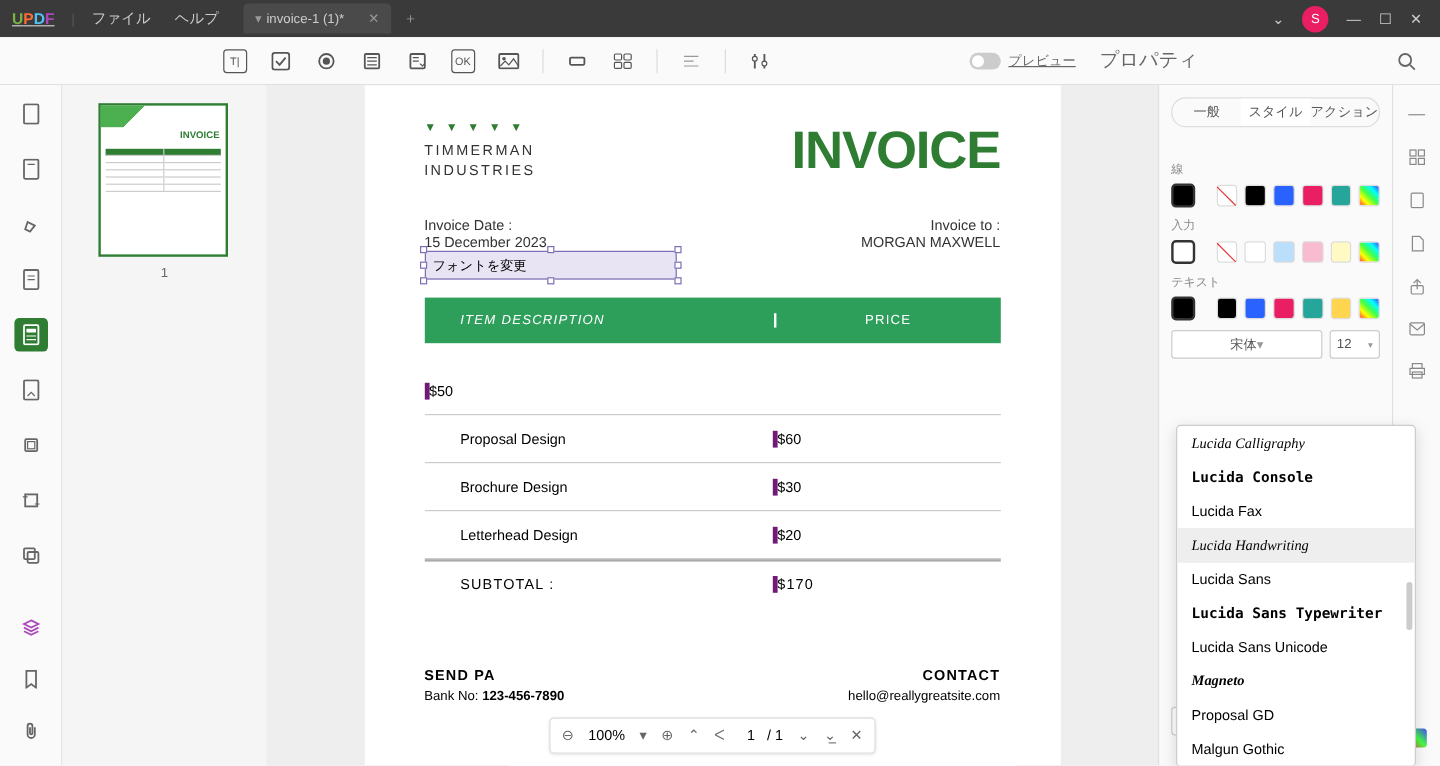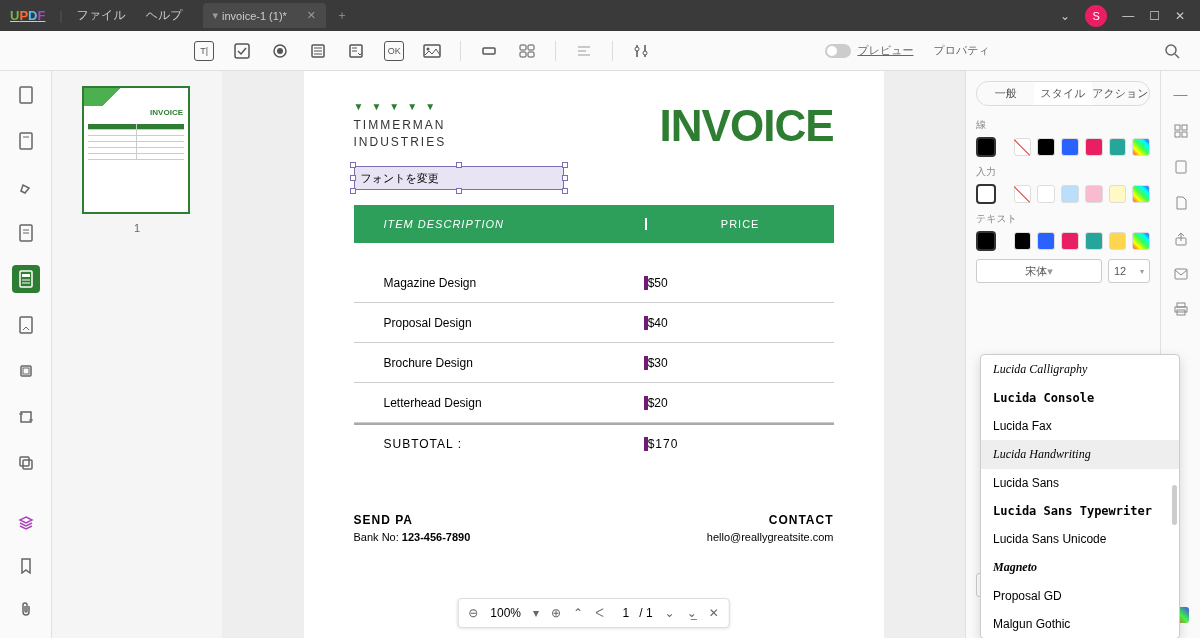--- a/index.html
+++ b/index.html
@@ -20,21 +20,21 @@
 
 
 .toolbar { height: 40px; background: #fafafa; display: flex; align-items: center; padding: 0 20px; border-bottom: 1px solid #e0e0e0; }
 .toolbar-center { margin: 0 auto; display: flex; gap: 18px; align-items: center; }
 .tool-icon { width: 20px; height: 20px; display: flex; align-items: center; justify-content: center; color: #555; cursor: pointer; }
 .tool-icon.boxed { border: 1.5px solid #555; border-radius: 3px; font-size: 9px; padding: 1px 3px; }
 .tool-sep { width: 1px; height: 20px; background: #ddd; }
 .preview-toggle { display: flex; align-items: center; gap: 6px; font-size: 11px; color: #666; text-decoration: underline; }
 .toggle-switch { width: 26px; height: 14px; background: #ccc; border-radius: 7px; position: relative; }
 .toggle-switch::after { content: ''; width: 10px; height: 10px; background: white; border-radius: 50%; position: absolute; top: 2px; left: 2px; }
-.properties-label { margin-left: 20px; font-size: 11px; color: #666; }
+.properties-label { margin-left: 20px; font-size: 16px; color: #666; }
 .search-icon { margin-left: auto; cursor: pointer; color: #666; }
 
 
 .main { display: flex; height: calc(638px - 71px); position: relative; }
 
 
 .left-sidebar { width: 52px; background: #fafafa; border-right: 1px solid #e0e0e0; display: flex; flex-direction: column; align-items: center; padding-top: 10px; gap: 18px; }
 .left-icon { width: 28px; height: 28px; display: flex; align-items: center; justify-content: center; color: #666; cursor: pointer; border-radius: 4px; }
 .left-icon.active { background: #2e7d32; color: white; }
 .left-bottom { margin-top: auto; margin-bottom: 15px; display: flex; flex-direction: column; gap: 15px; }
@@ -55,21 +55,21 @@
 .doc-area { flex: 1; background: #eee; overflow: hidden; position: relative; display: flex; justify-content: center; }
 .doc-page { width: 580px; background: white; margin-top: 0; padding: 30px 50px; position: relative; }
 .doc-logo-bar { display: flex; justify-content: space-between; align-items: flex-start; }
 .company-icons { display: flex; gap: 8px; margin-bottom: 5px; }
 .company-icons span { color: #2e7d32; font-size: 10px; }
 .company-name { font-size: 12px; letter-spacing: 2px; color: #333; line-height: 1.4; }
 .invoice-title { color: #2e7d32; font-size: 44px; font-weight: 800; letter-spacing: -1px; }
 .info-row { display: flex; justify-content: space-between; margin-top: 30px; font-size: 12px; color: #333; }
 .info-left { }
 .info-right { text-align: right; }
-.form-field { margin-top: 15px; position: relative; width: 210px; }
+.form-field { position: relative; width: 210px; }
 .form-field input { width: 100%; height: 24px; border: 1px solid #7c6db5; background: #e8e4f3; padding: 0 6px; font-size: 11px; }
 .field-handle { width: 6px; height: 6px; background: white; border: 1px solid #7c6db5; position: absolute; }
 .h-tl { top: -4px; left: -4px; } .h-tm { top: -4px; left: 50%; margin-left: -3px; } .h-tr { top: -4px; right: -4px; }
 .h-ml { top: 50%; left: -4px; margin-top: -3px; } .h-mr { top: 50%; right: -4px; margin-top: -3px; }
 .h-bl { bottom: -4px; left: -4px; } .h-bm { bottom: -4px; left: 50%; margin-left: -3px; } .h-br { bottom: -4px; right: -4px; }
 .table { margin-top: 15px; width: 100%; }
 .table-head { display: flex; background: #2e9e5b; color: white; height: 38px; align-items: center; font-size: 11px; letter-spacing: 1px; }
 .th-desc { flex: 1.4; padding-left: 30px; font-style: italic; }
 .th-price { flex: 1; text-align: center; border-left: 2px solid white; }
 .table-body { margin-top: 20px; }
@@ -83,21 +83,21 @@
 .footer-right { font-weight: bold; }
 .footer-sub { font-size: 11px; letter-spacing: 0; font-weight: normal; margin-top: 4px; }
 
 
 .page-nav { position: absolute; bottom: 10px; left: 50%; transform: translateX(-50%); background: white; border: 1px solid #ddd; border-radius: 4px; height: 30px; display: flex; align-items: center; padding: 0 10px; gap: 12px; font-size: 12px; box-shadow: 0 1px 3px rgba(0,0,0,0.1); }
 .nav-btn { cursor: pointer; color: #666; }
 .page-input { width: 20px; border: none; text-align: center; font-size: 12px; }
 
 
 .right-panel { width: 195px; background: #fafafa; border-left: 1px solid #e0e0e0; padding: 10px; font-size: 11px; color: #555; position: relative; }
-.prop-tabs { display: flex; border: 1px solid #ddd; border-radius: 12px; overflow: hidden; margin-bottom: 12px; }
+.prop-tabs { display: flex; border: 1px solid #ddd; border-radius: 12px; overflow: hidden; margin-bottom: 28px; }
 .prop-tab { flex: 1; text-align: center; padding: 4px 0; cursor: pointer; }
 .prop-tab.active { background: white; }
 .prop-section-label { font-size: 10px; color: #888; margin: 8px 0 5px; }
 .color-row { display: flex; gap: 6px; align-items: center; margin-bottom: 8px; }
 .color-swatch { width: 18px; height: 18px; border-radius: 3px; cursor: pointer; border: 1px solid #ddd; }
 .color-swatch.big { width: 20px; height: 20px; border: 2px solid #333; border-radius: 4px; }
 .font-row { display: flex; gap: 6px; }
 .font-select { flex: 1; height: 24px; border: 1px solid #ccc; border-radius: 3px; padding: 0 6px; display: flex; align-items: center; justify-content: center; cursor: pointer; background: white; }
 .size-select { width: 42px; height: 24px; border: 1px solid #ccc; border-radius: 3px; display: flex; align-items: center; justify-content: space-between; padding: 0 5px; background: white; }
 
@@ -354,41 +354,50 @@
               <span>▼</span>
             </div>
           <div class="company-name">
             <div>TIMMERMAN</div>
             <div>INDUSTRIES</div>
           </div>
         </div>
         <div class="invoice-title">INVOICE</div>
       </div>
 
+      <div class="info-row">
+        <div class="info-left">
+          <div>Invoice Date :</div>
+          <div>15 December 2023</div>
+        </div>
+        <div class="info-right">
+          <div>Invoice to :</div>
+          <div>MORGAN MAXWELL</div>
+        </div>
+      </div>
 
       <div class="form-field">
         <input type="text" value="フォントを変更" style="">
         <div class="field-handle h-tl"></div><div class="field-handle h-tm"></div><div class="field-handle h-tr"></div>
         <div class="field-handle h-ml"></div><div class="field-handle h-mr"></div>
         <div class="field-handle h-bl"></div><div class="field-handle h-bm"></div><div class="field-handle h-br"></div>
       </div>
 
       <div class="table">
         <div class="table-head">
           <div class="th-desc">ITEM DESCRIPTION</div>
           <div class="th-price">PRICE</div>
         </div>
         <div class="table-body" id="table-body">
             <div class="table-row">
-              <div class="td-desc">Magazine Design</div>
               <div class="td-price">$50</div>
             </div>
             <div class="table-row">
               <div class="td-desc">Proposal Design</div>
-              <div class="td-price">$40</div>
+              <div class="td-price">$60</div>
             </div>
             <div class="table-row">
               <div class="td-desc">Brochure Design</div>
               <div class="td-price">$30</div>
             </div>
             <div class="table-row">
               <div class="td-desc">Letterhead Design</div>
               <div class="td-price">$20</div>
             </div>
             <div class="table-row subtotal">

